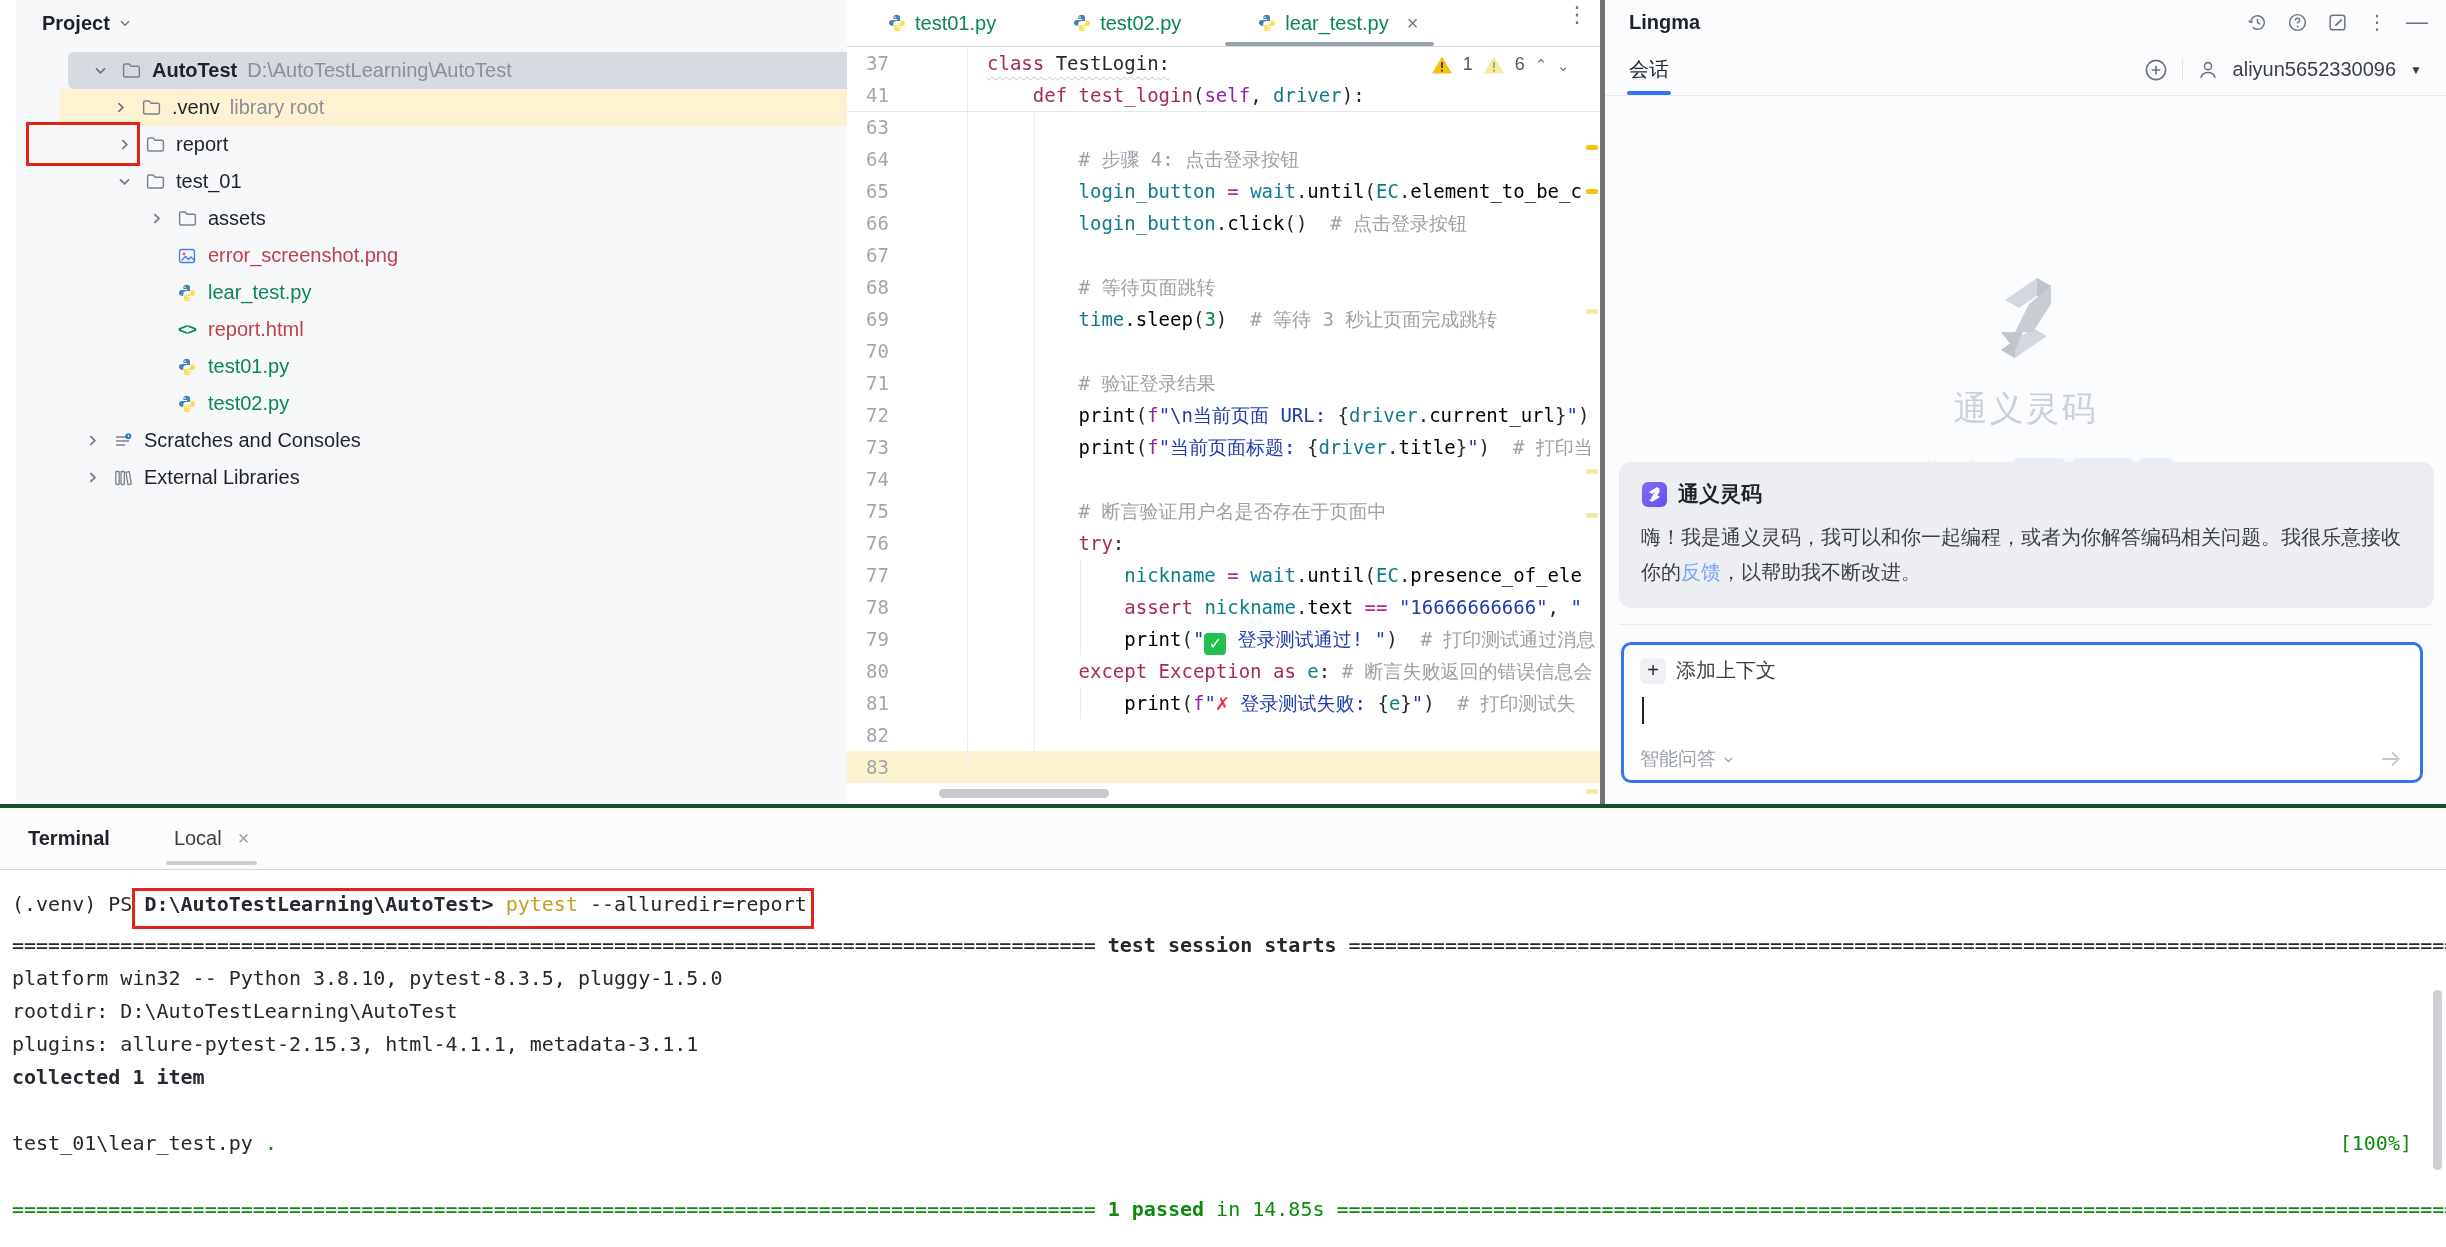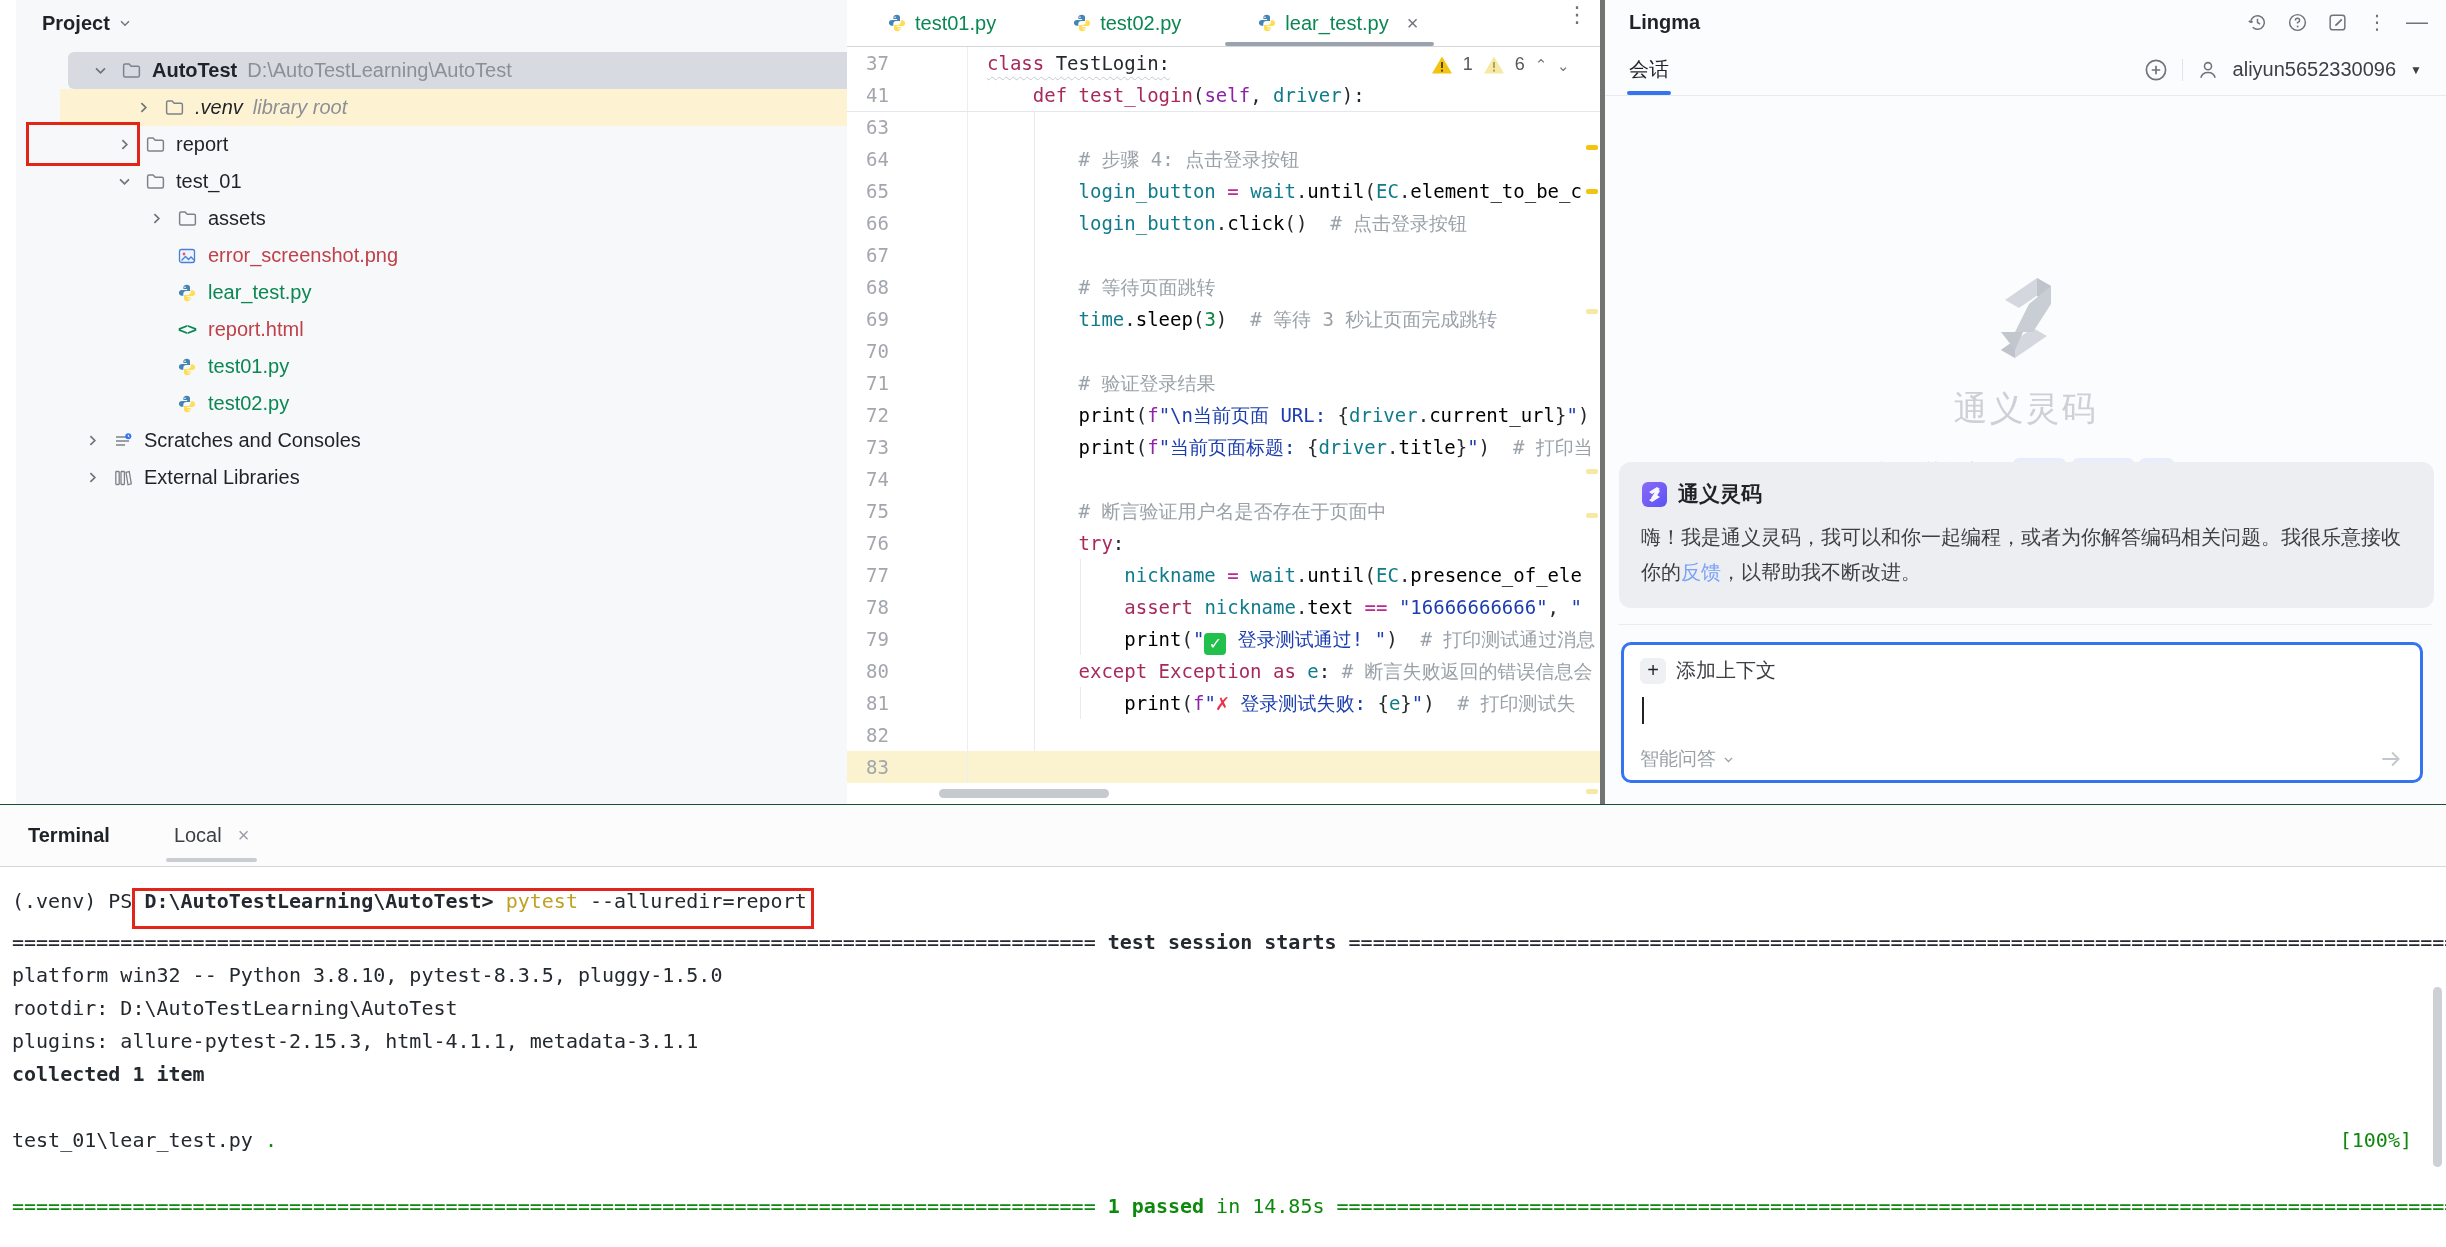--- a/index.html
+++ b/index.html
@@ -4,21 +4,21 @@
 <style>
   * { margin:0; padding:0; box-sizing:border-box; }
   html,body { background:#e9eaec; }
   #app { position:relative; width:2446px; height:1247px; background:#ffffff;
          font-family:"Liberation Sans", sans-serif; color:#1f2328; overflow:hidden; }
 
   
   .proj   { position:absolute; left:16px; top:0; width:847px; height:804px; background:#f7f8fa; border-right:1px solid #d4d6db; }
   .editor { position:absolute; left:847px; top:0; width:753px; height:804px; background:#ffffff; }
   .lingma { position:absolute; left:1600px; top:0; width:846px; height:804px; background:#fbfcfd; border-left:5px solid #737373; }
-  .term   { position:absolute; left:0; top:804px; width:2446px; height:443px; background:#ffffff; border-top:1px solid #14532d; }
+  .term   { position:absolute; left:0; top:804px; width:2446px; height:443px; background:#ffffff; border-top:4px solid #14532d; }
 
   
   .proj-head { height:46px; display:flex; align-items:center; padding-left:26px; gap:8px; }
   .proj-head .ttl { font-weight:bold; font-size:20px; }
   #tree { padding-top:6px;margin-left:44px; }
   .trow { height:37px; display:flex; align-items:center; font-size:20px; position:relative; }
   .trow.sel   { background:#d7dae0; border-radius:6px; margin:0 8px; }
   .trow.cream { background:#fdf3d3; }
   .tslot { width:32px; height:32px; display:flex; align-items:center; justify-content:center; flex:none; }
   .tchev { transform:rotate(0deg); }
@@ -132,21 +132,21 @@
             </svg>
           </span>
           <span class="ticon">
             <svg viewBox="0 0 20 20" width="21" height="21">
               <path d="M2.5 5.2c0-.8.6-1.4 1.4-1.4h3.8l2 2.1h6.4c.8 0 1.4.6 1.4 1.4v7.5c0 .8-.6 1.4-1.4 1.4H3.9c-.8 0-1.4-.6-1.4-1.4z" fill="none" stroke="#7d828a" stroke-width="1.4"></path>
             </svg>
           </span>
           <span class="tname bold">AutoTest</span>
           <span class="tsuffix">D:\AutoTestLearning\AutoTest</span>
         </div>
-        <div class="trow cream" style="padding-left: 67px; font-style: italic;">
+        <div class="trow cream" style="padding-left: 44px;">
           <span class="tslot">
             <svg class="tchev" viewBox="0 0 16 16" width="17" height="17">
               <path d="M6 3.8l4.2 4.2L6 12.2" fill="none" stroke="#6f737a" stroke-width="1.6"></path>
             </svg>
           </span>
           <span class="ticon">
             <svg viewBox="0 0 20 20" width="21" height="21">
               <path d="M2.5 5.2c0-.8.6-1.4 1.4-1.4h3.8l2 2.1h6.4c.8 0 1.4.6 1.4 1.4v7.5c0 .8-.6 1.4-1.4 1.4H3.9c-.8 0-1.4-.6-1.4-1.4z" fill="none" stroke="#7d828a" stroke-width="1.4"></path>
             </svg>
           </span>

